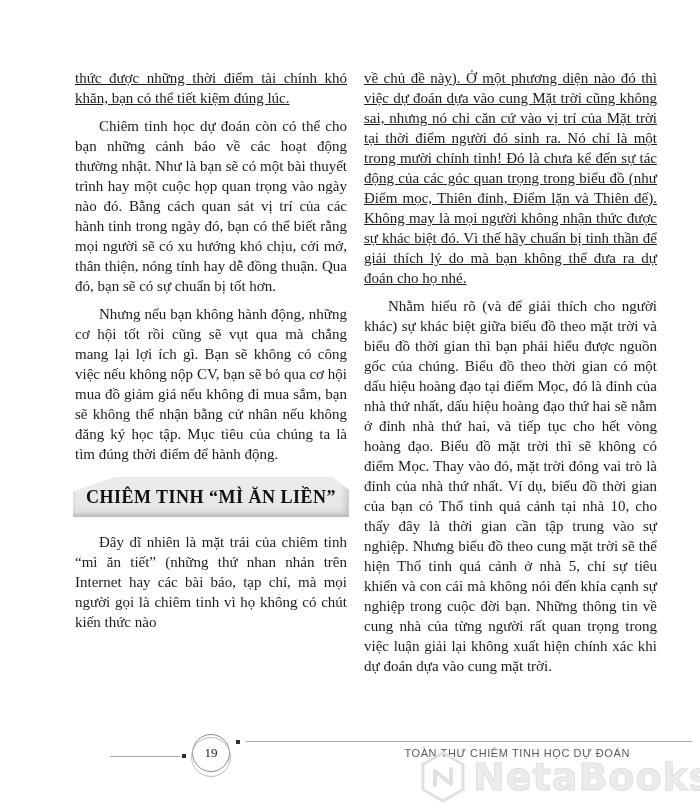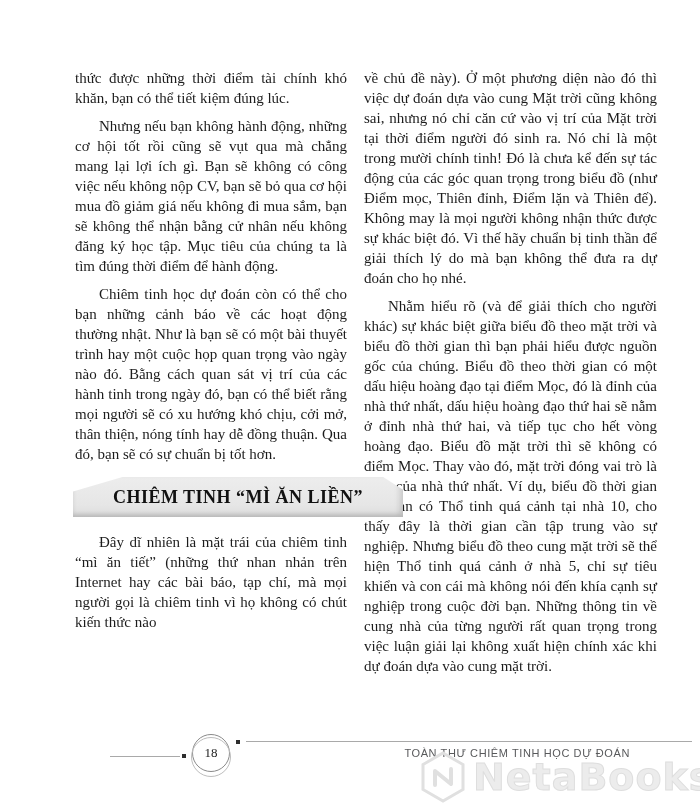--- a/index.html
+++ b/index.html
@@ -19,23 +19,23 @@
     column-gap:17px;
   }
   .col p{
     margin:0 0 8px 0;
     font-size:15px;
     line-height:20px;
     text-align:justify;
     text-indent:24px;
     color:#1c1c1c;
   }
-  .col p.cont{text-indent:0;}
+  .col p.cont{text-indent:0;text-decoration:underline;}
   .banner{
-    width:330px;
+    width:276px;
     height:40px;
     margin:13px 0 15px -2px;
     background:linear-gradient(180deg,#ededed 0%,#e6e6e6 70%,#dcdcdc 100%);
     clip-path:polygon(15% 0%, 94% 0%, 100% 32%, 100% 100%, 0% 100%, 0% 36%);
     display:flex;align-items:center;justify-content:center;
     box-shadow:inset 0 -3px 4px rgba(0,0,0,0.10), inset -5px -2px 4px rgba(0,0,0,0.08);
   }
   .banner span{
     font-size:18px;
     font-weight:bold;
@@ -90,37 +90,37 @@
     -webkit-text-stroke:1px #dedede;
     line-height:1;
   }
 </style>
 </head>
 <body>
 
 <div class="columns">
   <div class="col">
     <p class="cont">thức được những thời điểm tài chính khó khăn, bạn có thể tiết kiệm đúng lúc.</p>
+    <p>Chiêm tinh học dự đoán còn có thể cho bạn những cảnh báo về các hoạt động thường nhật. Như là bạn sẽ có một bài thuyết trình hay một cuộc họp quan trọng vào ngày nào đó. Bằng cách quan sát vị trí của các hành tinh trong ngày đó, bạn có thể biết rằng mọi người sẽ có xu hướng khó chịu, cởi mở, thân thiện, nóng tính hay dễ đồng thuận. Qua đó, bạn sẽ có sự chuẩn bị tốt hơn.</p>
     <p>Nhưng nếu bạn không hành động, những cơ hội tốt rồi cũng sẽ vụt qua mà chẳng mang lại lợi ích gì. Bạn sẽ không có công việc nếu không nộp CV, bạn sẽ bỏ qua cơ hội mua đồ giảm giá nếu không đi mua sắm, bạn sẽ không thể nhận bằng cử nhân nếu không đăng ký học tập. Mục tiêu của chúng ta là tìm đúng thời điểm để hành động.</p>
-    <p>Chiêm tinh học dự đoán còn có thể cho bạn những cảnh báo về các hoạt động thường nhật. Như là bạn sẽ có một bài thuyết trình hay một cuộc họp quan trọng vào ngày nào đó. Bằng cách quan sát vị trí của các hành tinh trong ngày đó, bạn có thể biết rằng mọi người sẽ có xu hướng khó chịu, cởi mở, thân thiện, nóng tính hay dễ đồng thuận. Qua đó, bạn sẽ có sự chuẩn bị tốt hơn.</p>
     <div class="banner">
       <span>CHIÊM TINH “MÌ ĂN LIỀN”</span>
     </div>
     <p>Đây dĩ nhiên là mặt trái của chiêm tinh “mì ăn tiết” (những thứ nhan nhản trên Internet hay các bài báo, tạp chí, mà mọi người gọi là chiêm tinh vì họ không có chút kiến thức nào</p>
   </div>
   <div class="col">
     <p class="cont">về chủ đề này). Ở một phương diện nào đó thì việc dự đoán dựa vào cung Mặt trời cũng không sai, nhưng nó chỉ căn cứ vào vị trí của Mặt trời tại thời điểm người đó sinh ra. Nó chỉ là một trong mười chính tinh! Đó là chưa kể đến sự tác động của các góc quan trọng trong biểu đồ (như Điểm mọc, Thiên đỉnh, Điểm lặn và Thiên đế). Không may là mọi người không nhận thức được sự khác biệt đó. Vì thế hãy chuẩn bị tinh thần để giải thích lý do mà bạn không thể đưa ra dự đoán cho họ nhé.</p>
     <p>Nhằm hiểu rõ (và để giải thích cho người khác) sự khác biệt giữa biểu đồ theo mặt trời và biểu đồ thời gian thì bạn phải hiểu được nguồn gốc của chúng. Biểu đồ theo thời gian có một dấu hiệu hoàng đạo tại điểm Mọc, đó là đỉnh của nhà thứ nhất, dấu hiệu hoàng đạo thứ hai sẽ nằm ở đỉnh nhà thứ hai, và tiếp tục cho hết vòng hoàng đạo. Biểu đồ mặt trời thì sẽ không có điểm Mọc. Thay vào đó, mặt trời đóng vai trò là đỉnh của nhà thứ nhất. Ví dụ, biểu đồ thời gian của bạn có Thổ tinh quá cảnh tại nhà 10, cho thấy đây là thời gian cần tập trung vào sự nghiệp. Nhưng biểu đồ theo cung mặt trời sẽ thể hiện Thổ tinh quá cảnh ở nhà 5, chỉ sự tiêu khiển và con cái mà không nói đến khía cạnh sự nghiệp trong cuộc đời bạn. Những thông tin về cung nhà của từng người rất quan trọng trong việc luận giải lại không xuất hiện chính xác khi dự đoán dựa vào cung mặt trời.</p>
   </div>
 </div>
 
 <div class="footer-rule-left"></div>
 <div class="footer-dot-left"></div>
 <div class="page-circle">
-  <span>18</span>
+  <span>19</span>
 </div>
 <div class="footer-dot-right"></div>
 <div class="footer-rule-right"></div>
 <div class="footer-title">TOÀN THƯ CHIÊM TINH HỌC DỰ ĐOÁN</div>
 
 <div class="watermark">
   <span style="display:inline-flex;">
     <svg width="46" height="52" viewBox="0 0 46 52">
       <polygon points="23,2 43,13.5 43,38.5 23,50 3,38.5 3,13.5" fill="none" stroke="#e0e0e0" stroke-width="3"></polygon>
       <path d="M15 34 L15 20 L31 33 L31 18" fill="none" stroke="#e0e0e0" stroke-width="4" stroke-linecap="round" stroke-linejoin="round"></path>

